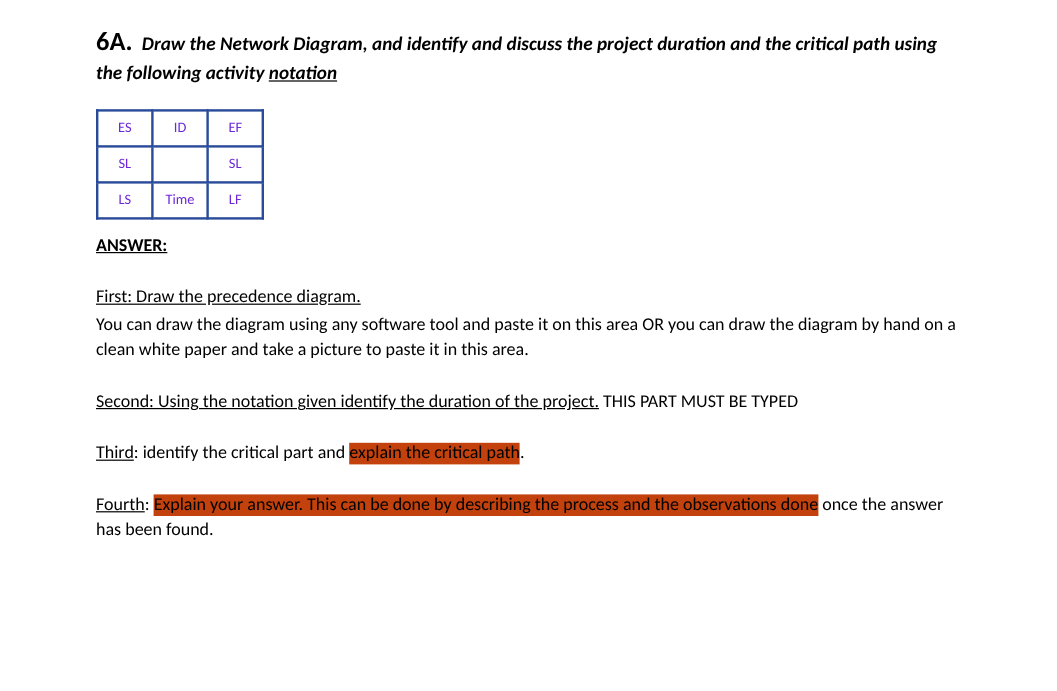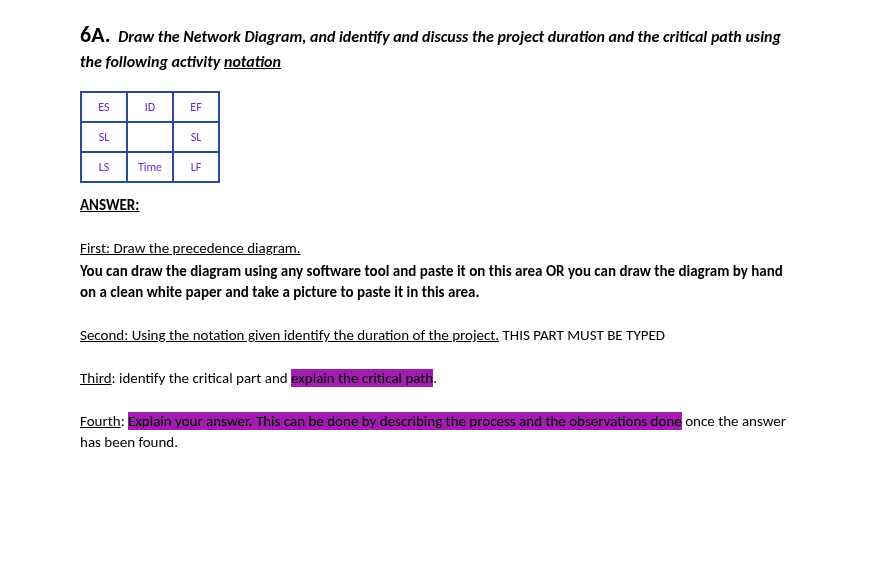--- a/index.html
+++ b/index.html
@@ -38,23 +38,23 @@
       font-size: 12px;
       color: #6d28d9;
     }
     .answer-label {
       font-weight: bold;
       text-decoration: underline;
       margin-bottom: 22px;
     }
     .step { margin-bottom: 22px; }
     .step-title { text-decoration: underline; }
-    .highlight { background-color: #a21caf; }
+    .highlight { background-color: #c2410c; }
     p { margin: 0; }
-    .para { margin-top: 2px; font-weight: bold; }
+    .para { margin-top: 2px; }
   </style>
 </head>
 <body>
 
 <div class="question-heading">
   <span class="question-number">6A.</span>
   <span>Draw the Network Diagram, and identify and discuss the project duration and the critical path using the following activity </span><span class="underline">notation</span>
 </div>
 
 <table class="notation-table">

